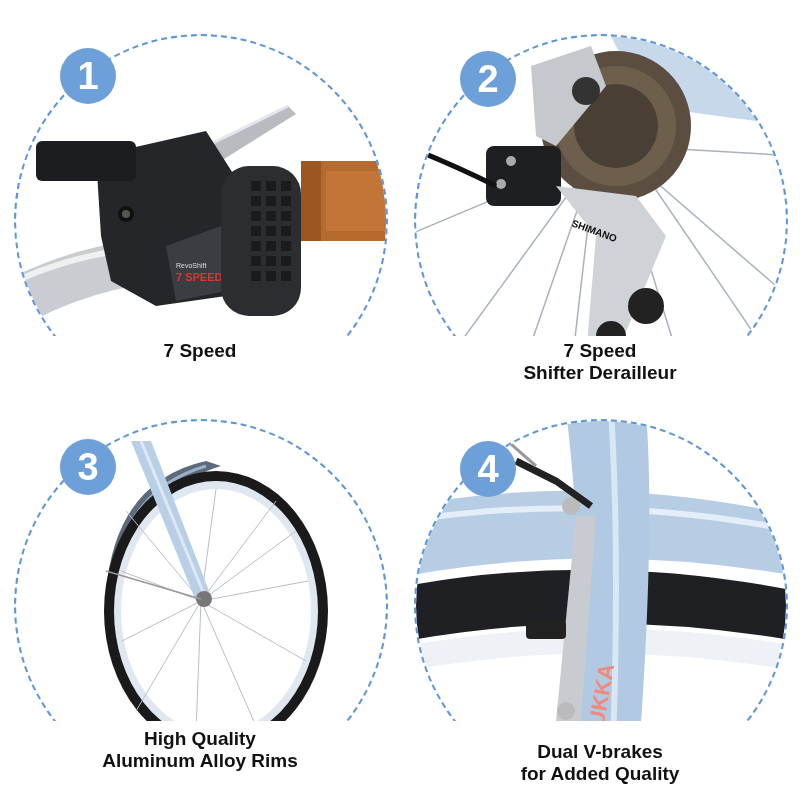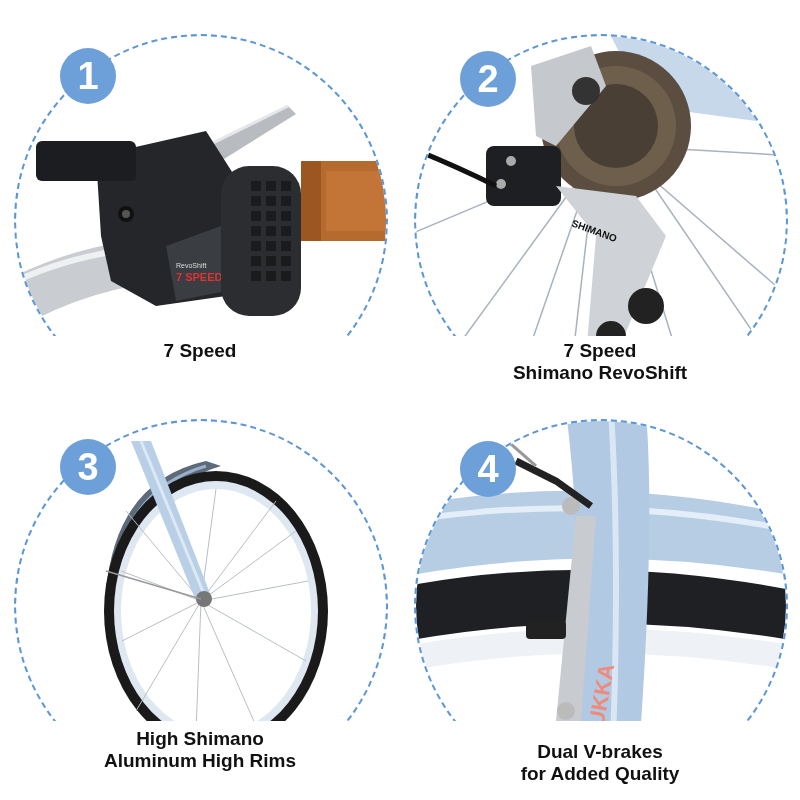--- a/index.html
+++ b/index.html
@@ -119,21 +119,21 @@
         <path d="M230 330 L370 300" stroke="#555" stroke-width="8" stroke-dasharray="8 3"></path>
 
         <path d="M-10 110 Q40 130 80 150" stroke="#111" stroke-width="5" fill="none"></path>
       </svg>
     </div>
     <div class="dash"></div>
   </div>
   <div class="badge" style="top:51px;">2</div>
   <div class="caption">
     <div>7 Speed</div>
-    <div>Shimano RevoShift</div>
+    <div>Shifter Derailleur</div>
   </div>
 </div>
 
 <div class="panel p3">
   <div class="clip">
     <div class="circle">
       <svg width="370" height="370" viewBox="0 0 370 370">
 
         <path d="M90 170 Q100 60 190 40 L205 45 Q120 70 105 180 Z" fill="#5d6a7a"></path>
         <path d="M95 170 Q105 70 190 45" stroke="#9ab0c8" stroke-width="3" fill="none"></path>
@@ -161,22 +161,22 @@
         <path d="M125 20 L190 178" stroke="#dce8f4" stroke-width="3"></path>
         <circle cx="188" cy="178" r="8" fill="#777"></circle>
 
         <line x1="90" y1="150" x2="185" y2="178" stroke="#999" stroke-width="1.5"></line>
       </svg>
     </div>
     <div class="dash"></div>
   </div>
   <div class="badge" style="top:54px;">3</div>
   <div class="caption" style="top:343px;">
-    <div>High Shimano</div>
-    <div>Aluminum High Rims</div>
+    <div>High Quality</div>
+    <div>Aluminum Alloy Rims</div>
   </div>
 </div>
 
 <div class="panel p4">
   <div class="clip">
     <div class="circle">
       <svg width="370" height="370" viewBox="0 0 370 370">
 
         <path d="M-10 85 Q180 50 380 95 L380 155 Q180 120 -10 155 Z" fill="#b7cde4"></path>
         <path d="M-10 100 Q180 70 380 110" stroke="#e4eef8" stroke-width="6" fill="none"></path>

